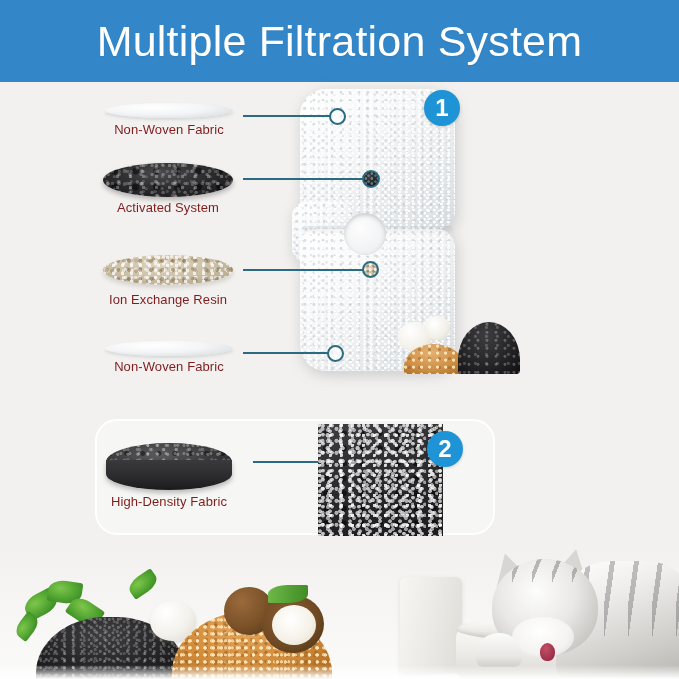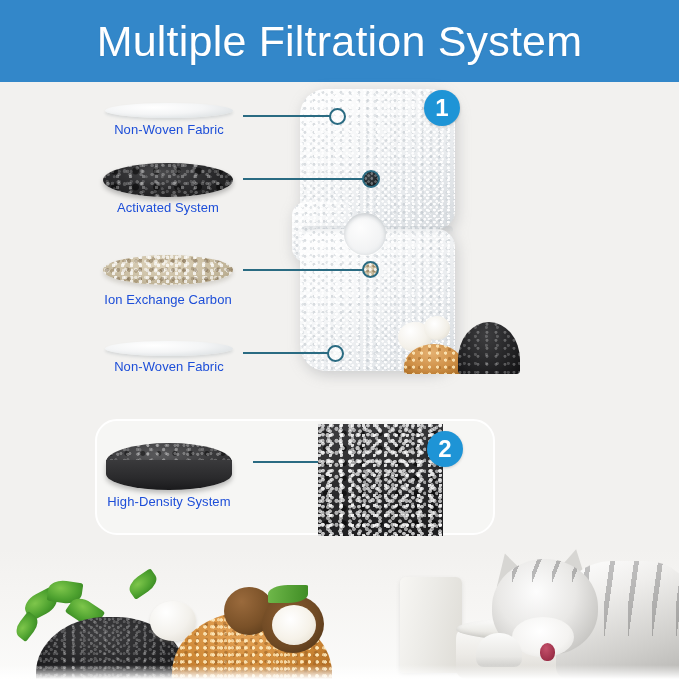--- a/index.html
+++ b/index.html
@@ -30,21 +30,21 @@
     letter-spacing: 0.2px;
     line-height: 1;
     white-space: nowrap;
     text-shadow: 0 1px 2px rgba(0,0,0,0.07);
   }
 
   
   .lbl {
     position: absolute;
     font-size: 13px;
-    color: #1d4ed8;
+    color: #7f1d1d;
     text-align: center;
     white-space: nowrap;
     letter-spacing: .1px;
   }
 
   
   .puck { position: absolute; }
 
   .puck-fabric {
     width: 128px; height: 15px;
@@ -403,41 +403,41 @@
   <div class="lbl" style="left:105px; top:122px; width:128px;">Non-Woven Fabric</div>
   <div class="conn" style="left:243px; top:115px; width:88px;"></div>
   <div class="dot dot-empty" style="left:329px; top:108px; width:17px; height:17px;"></div>
 
   <div class="puck puck-carbon" style="left:103px; top:163px;"></div>
   <div class="lbl" style="left:103px; top:200px; width:130px;">Activated System</div>
   <div class="conn" style="left:243px; top:178px; width:122px;"></div>
   <div class="dot dot-carbon" style="left:362px; top:170px; width:18px; height:18px;"></div>
 
   <div class="puck puck-resin" style="left:103px; top:255px;"></div>
-  <div class="lbl" style="left:98px; top:292px; width:140px;">Ion Exchange Carbon</div>
+  <div class="lbl" style="left:98px; top:292px; width:140px;">Ion Exchange Resin</div>
   <div class="conn" style="left:243px; top:269px; width:122px;"></div>
   <div class="dot dot-resin" style="left:362px; top:261px; width:17px; height:17px;"></div>
 
   <div class="puck puck-fabric" style="left:105px; top:341px;"></div>
   <div class="lbl" style="left:105px; top:359px; width:128px;">Non-Woven Fabric</div>
   <div class="conn" style="left:243px; top:352px; width:86px;"></div>
   <div class="dot dot-empty" style="left:327px; top:345px; width:17px; height:17px;"></div>
 
   <div class="ing" style="left:398px; top:322px; width:34px; height:30px; border-radius:50%; background:radial-gradient(ellipse at 36% 30%, #ffffff 0%, #f4f1ea 55%, #ded9cc 100%);"></div>
   <div class="ing" style="left:424px; top:316px; width:26px; height:24px; border-radius:50%; background:radial-gradient(ellipse at 40% 32%, #ffffff 0%, #f2efe7 60%, #d9d4c6 100%);"></div>
   <div class="ing" style="left:404px; top:344px; width:60px; height:30px; border-radius:34px 34px 4px 4px / 26px 26px 4px 4px; background:radial-gradient(circle at 20% 30%, rgba(255,235,190,.85) 0 1.3px, transparent 1.9px), radial-gradient(circle at 55% 62%, rgba(150,95,35,.5) 0 1.3px, transparent 1.9px), radial-gradient(ellipse at 45% 28%, #e5b172 0%, #cf9047 55%, #a4671f 100%); background-size:8px 7px, 10px 9px, 100% 100%;"></div>
   <div class="ing" style="left:458px; top:322px; width:62px; height:52px; border-radius:36px 36px 4px 4px / 44px 44px 4px 4px; background:radial-gradient(circle at 22% 28%, rgba(255,255,255,.26) 0 1.2px, transparent 1.8px), radial-gradient(circle at 58% 60%, rgba(255,255,255,.20) 0 1.2px, transparent 1.8px), radial-gradient(ellipse at 45% 26%, #3d3d3f 0%, #252527 55%, #101012 100%); background-size:9px 8px, 11px 9px, 100% 100%;"></div>
 
   <div class="panel2"></div>
 
   <div class="puck puck-sponge" style="left:106px; top:443px;">
     <div class="top"></div>
     <div class="side"></div>
   </div>
-  <div class="lbl" style="left:98px; top:494px; width:142px;">High-Density System</div>
+  <div class="lbl" style="left:98px; top:494px; width:142px;">High-Density Fabric</div>
 
   <div class="conn" style="left:253px; top:461px; width:83px;"></div>
 
   <div class="sponge-block"></div>
 
   <div class="badge" style="left:427px; top:431px;">2</div>
 
   <div class="photo-strip">
 
     <div class="mint-leaf" style="left:24px; bottom:64px; transform:rotate(-28deg);"></div>

